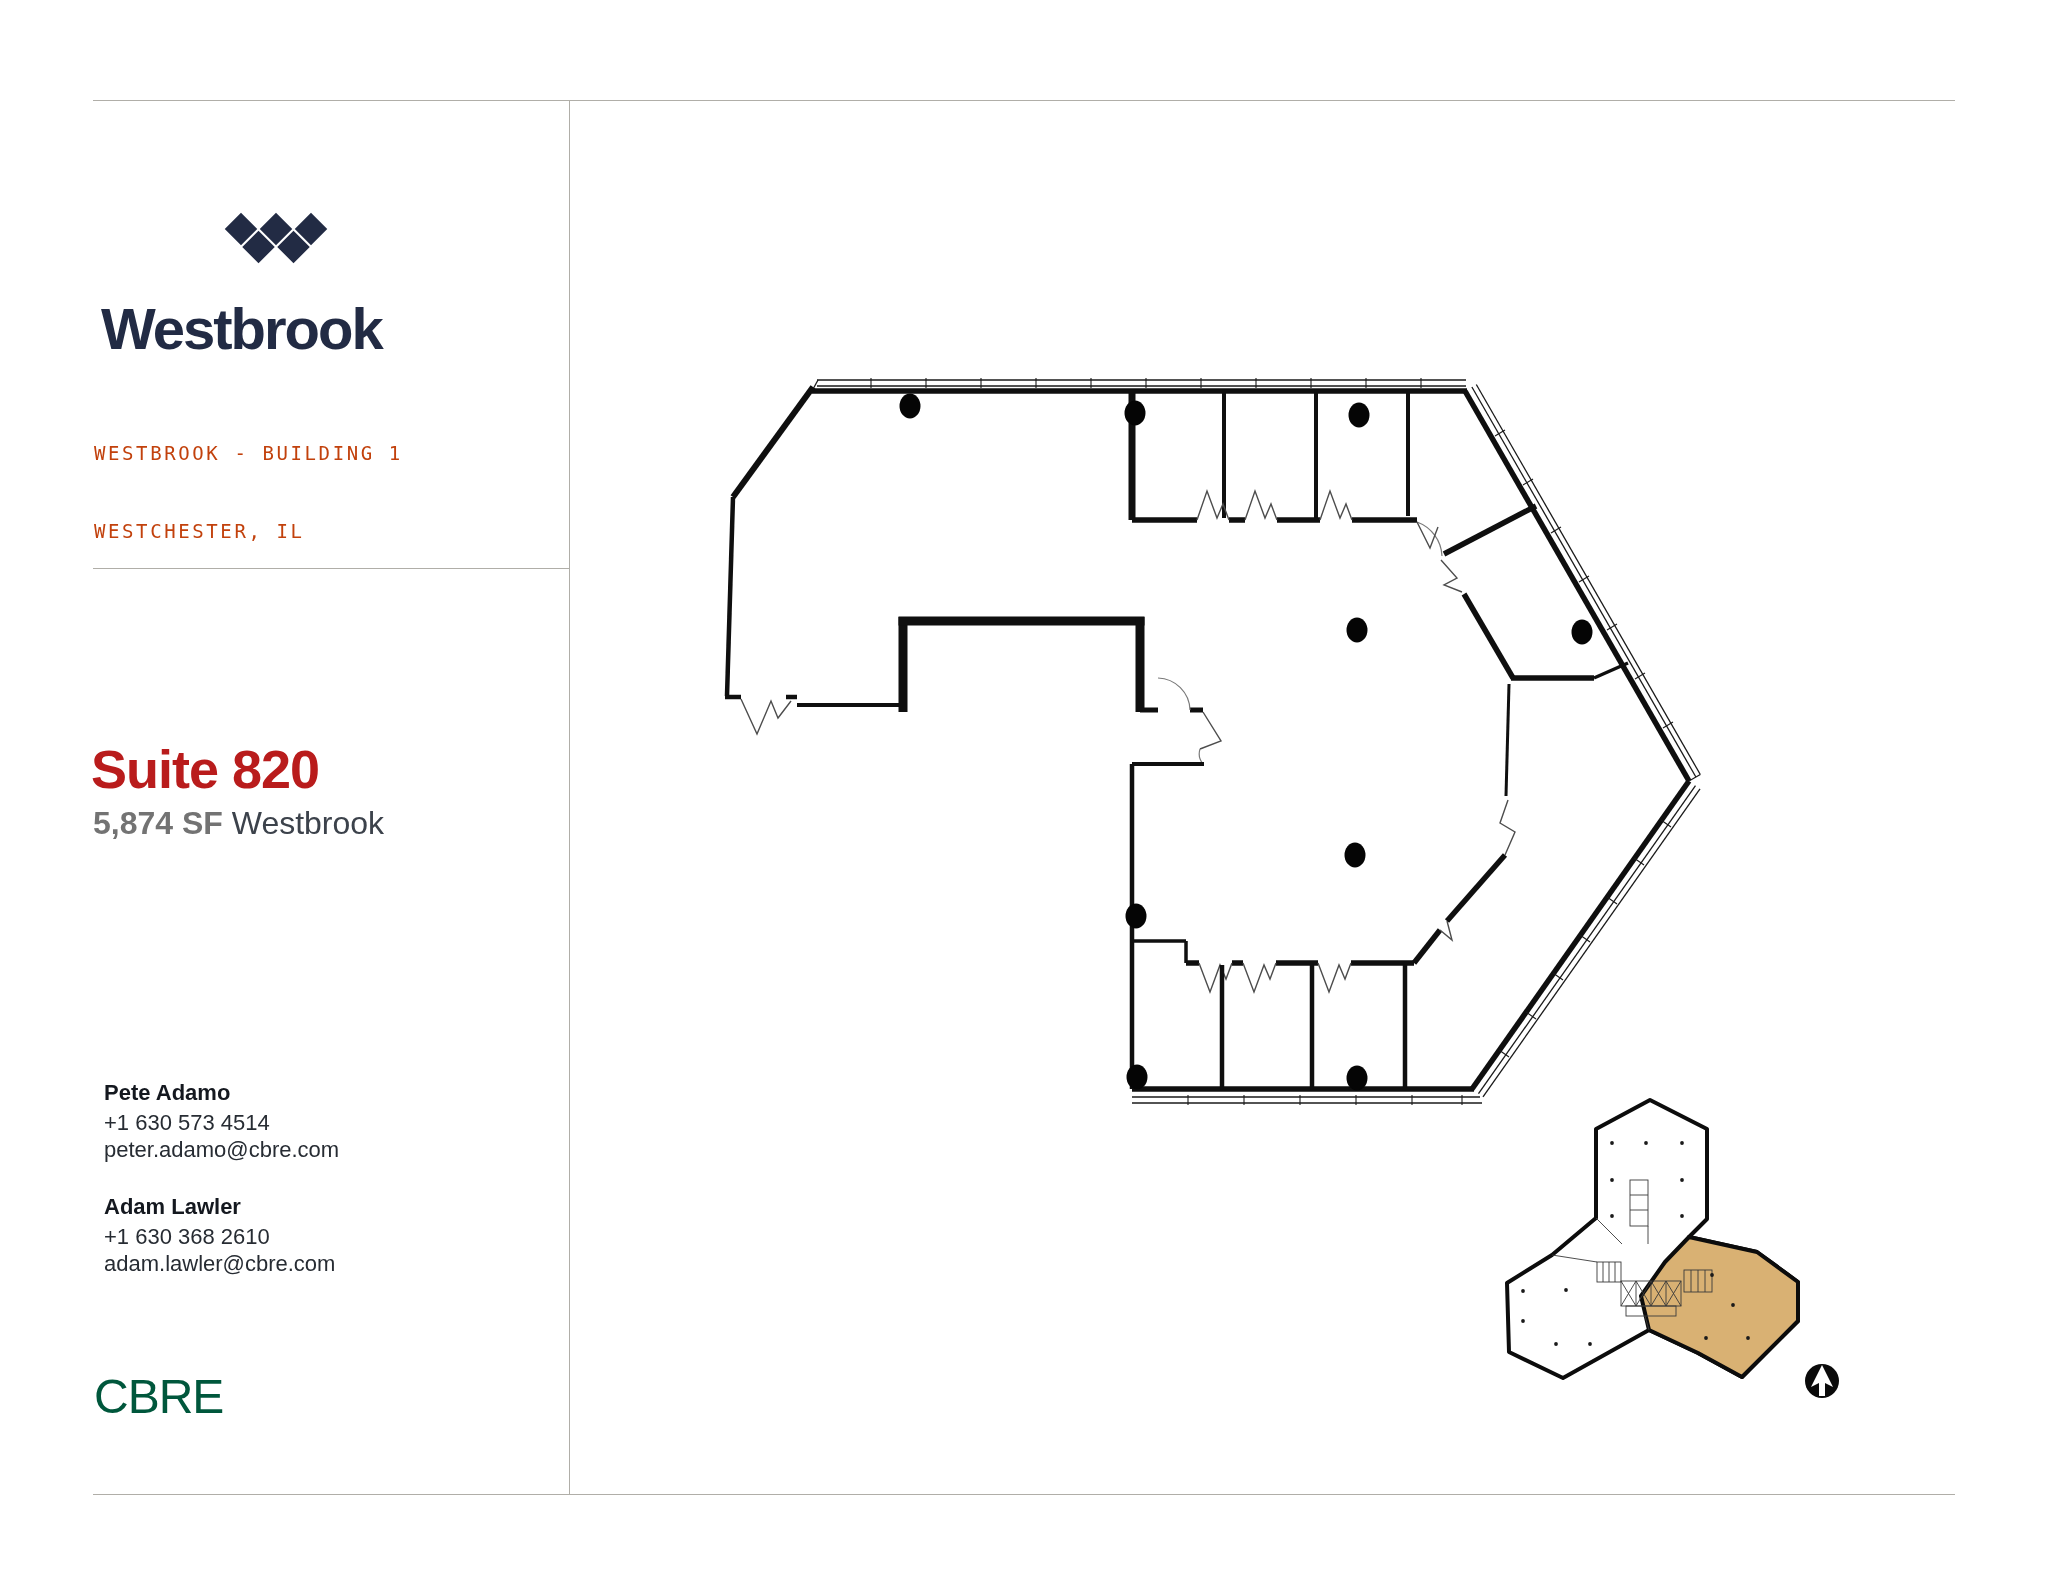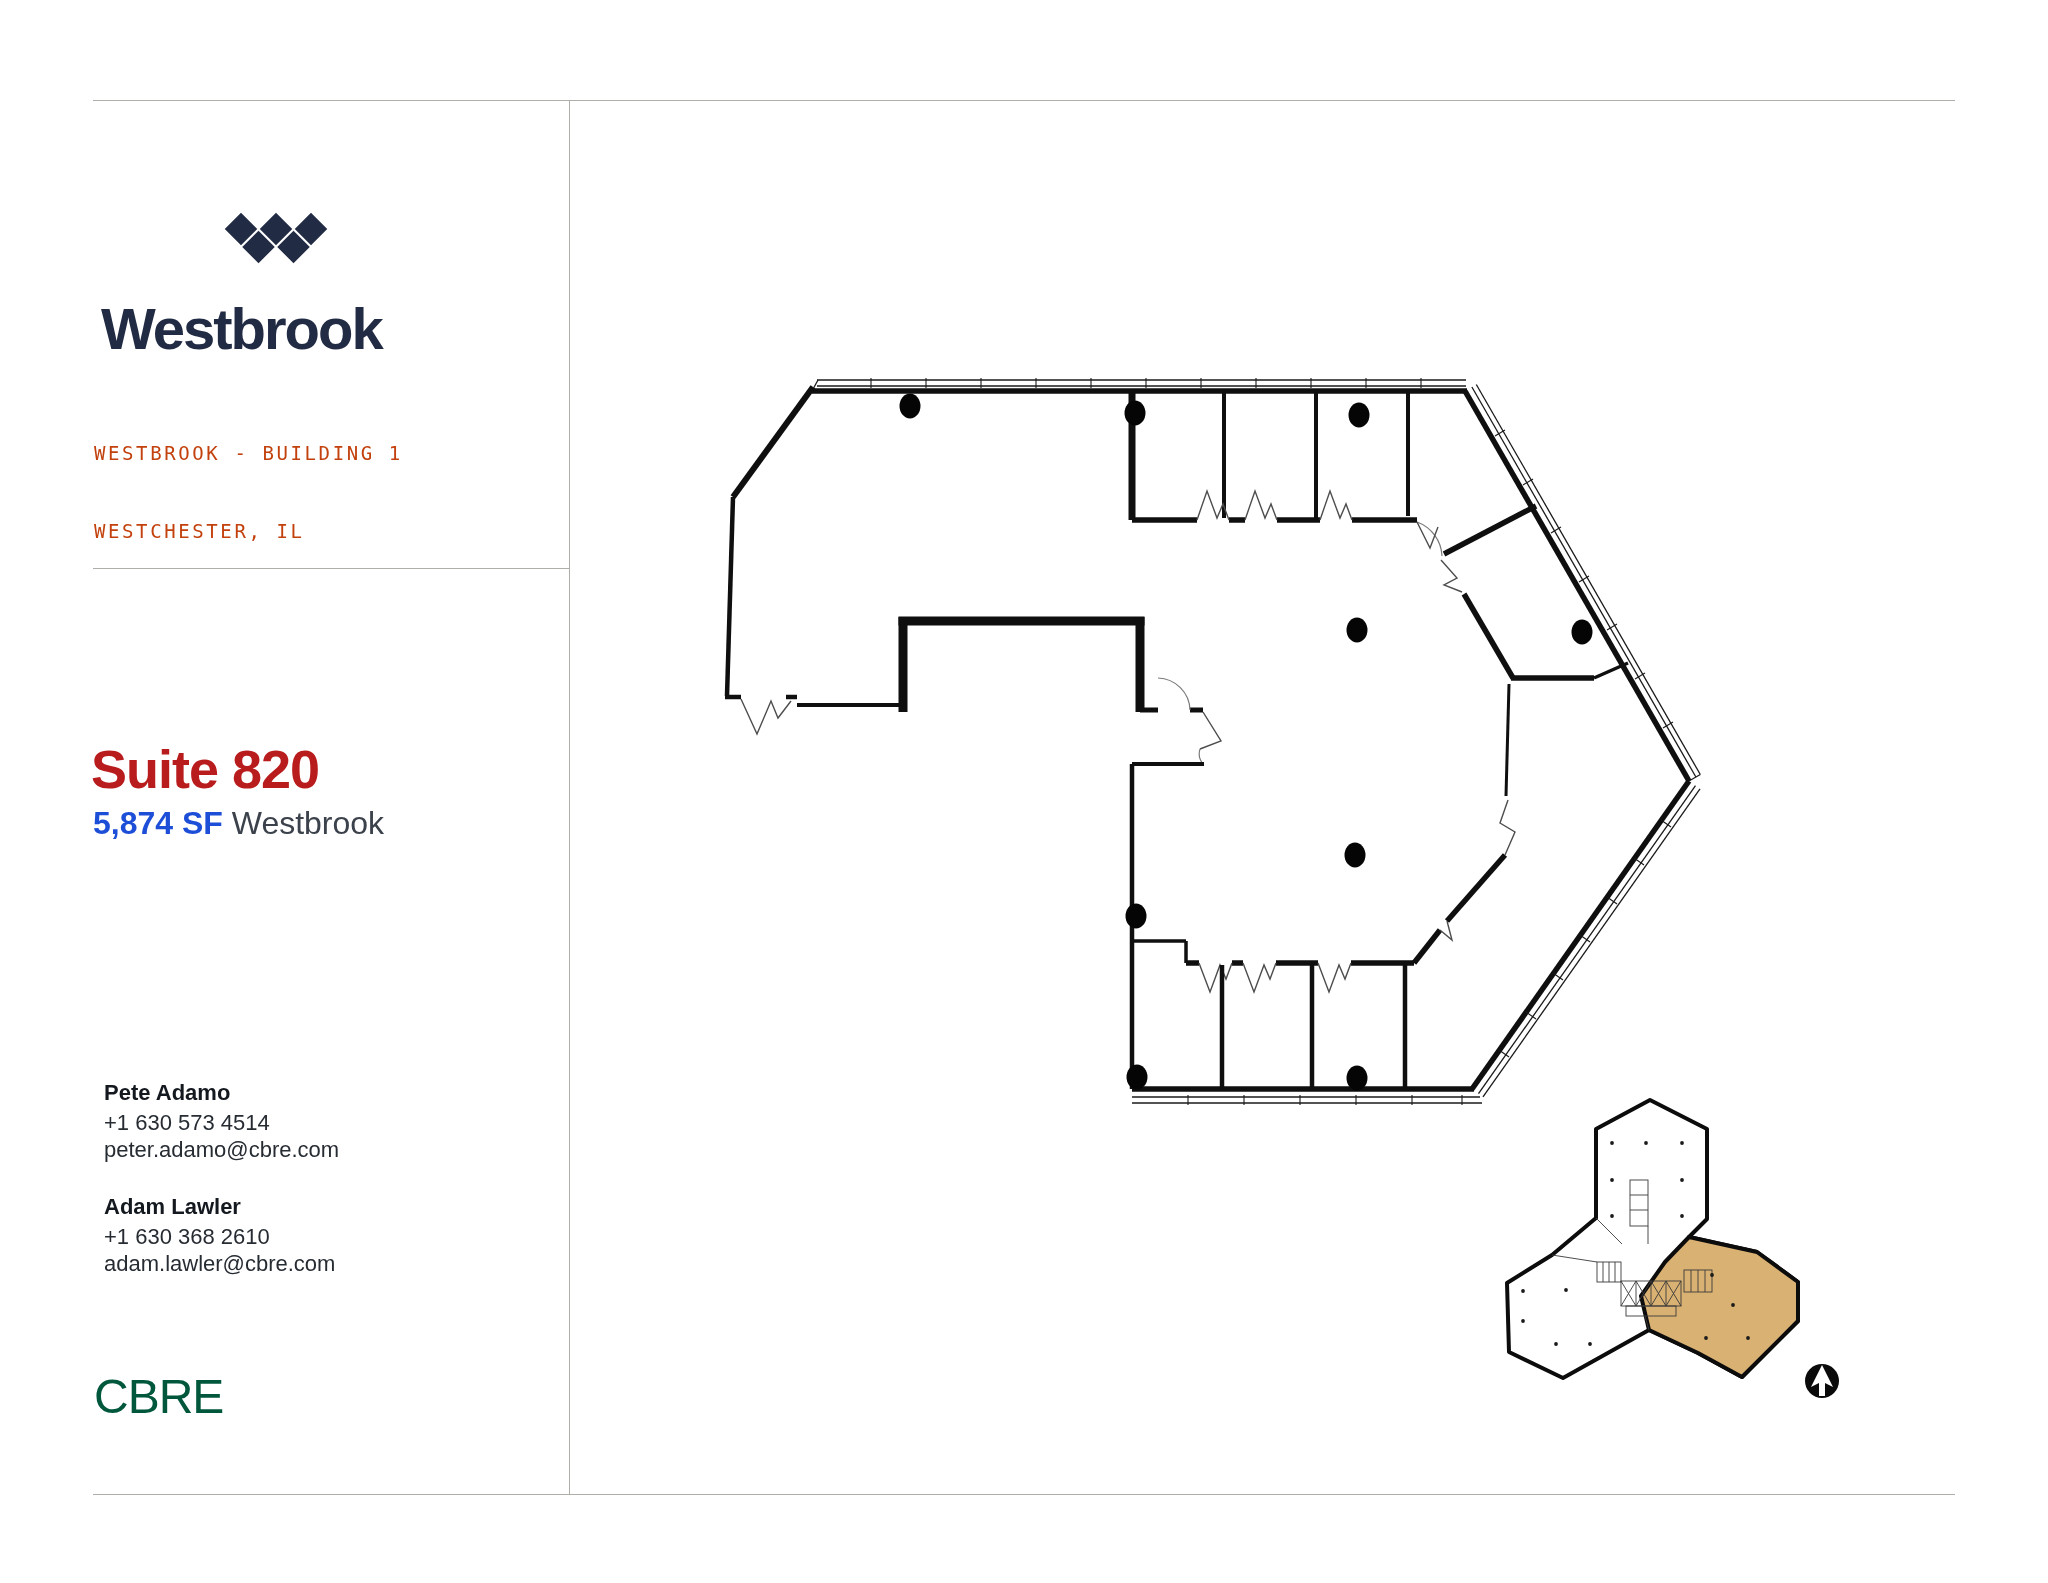--- a/index.html
+++ b/index.html
@@ -5,21 +5,21 @@
   html,body{margin:0;padding:0;background:#ffffff;}
   body{width:2048px;height:1583px;position:relative;overflow:hidden;
        font-family:"Liberation Sans", sans-serif;-webkit-font-smoothing:antialiased;}
   .abs{position:absolute;}
   .rule{position:absolute;background:#b0aea8;}
   .wordmark{left:101px;top:300px;font-size:58px;font-weight:700;color:#222b44;letter-spacing:-2px;line-height:1;}
   .address{left:94px;top:388px;font-family:"DejaVu Sans Mono","Liberation Mono",monospace;
            font-size:19px;line-height:26px;letter-spacing:2.6px;color:#c2410c;white-space:pre;}
   .suite-title{left:91px;top:742px;font-size:54px;font-weight:700;color:#b91c1c;letter-spacing:-1px;line-height:1;}
   .area-line{left:93px;top:806px;font-size:32px;line-height:1.1;color:#3c424b;}
-  .area-line .b{font-weight:700;color:#1d4ed8;}
+  .area-line .b{font-weight:700;color:#737373;}
   .contact{left:104px;font-size:22px;line-height:27px;color:#272c33;}
   .contact .name{font-weight:700;color:#14181f;margin-bottom:3px;}
   .cbre{left:94px;top:1373px;font-size:48px;font-weight:400;color:#00573c;letter-spacing:-1px;line-height:1;}
   svg{position:absolute;left:0;top:0;}
   .planline{stroke:#0f0f0f;fill:none;}
   .thinline{stroke:#1a1a1a;fill:none;}
   .doormark{stroke:#4d4d4d;stroke-width:1.4;fill:none;}
   .arc{stroke:#7a7a7a;stroke-width:1.2;fill:none;}
 </style>
 </head>

